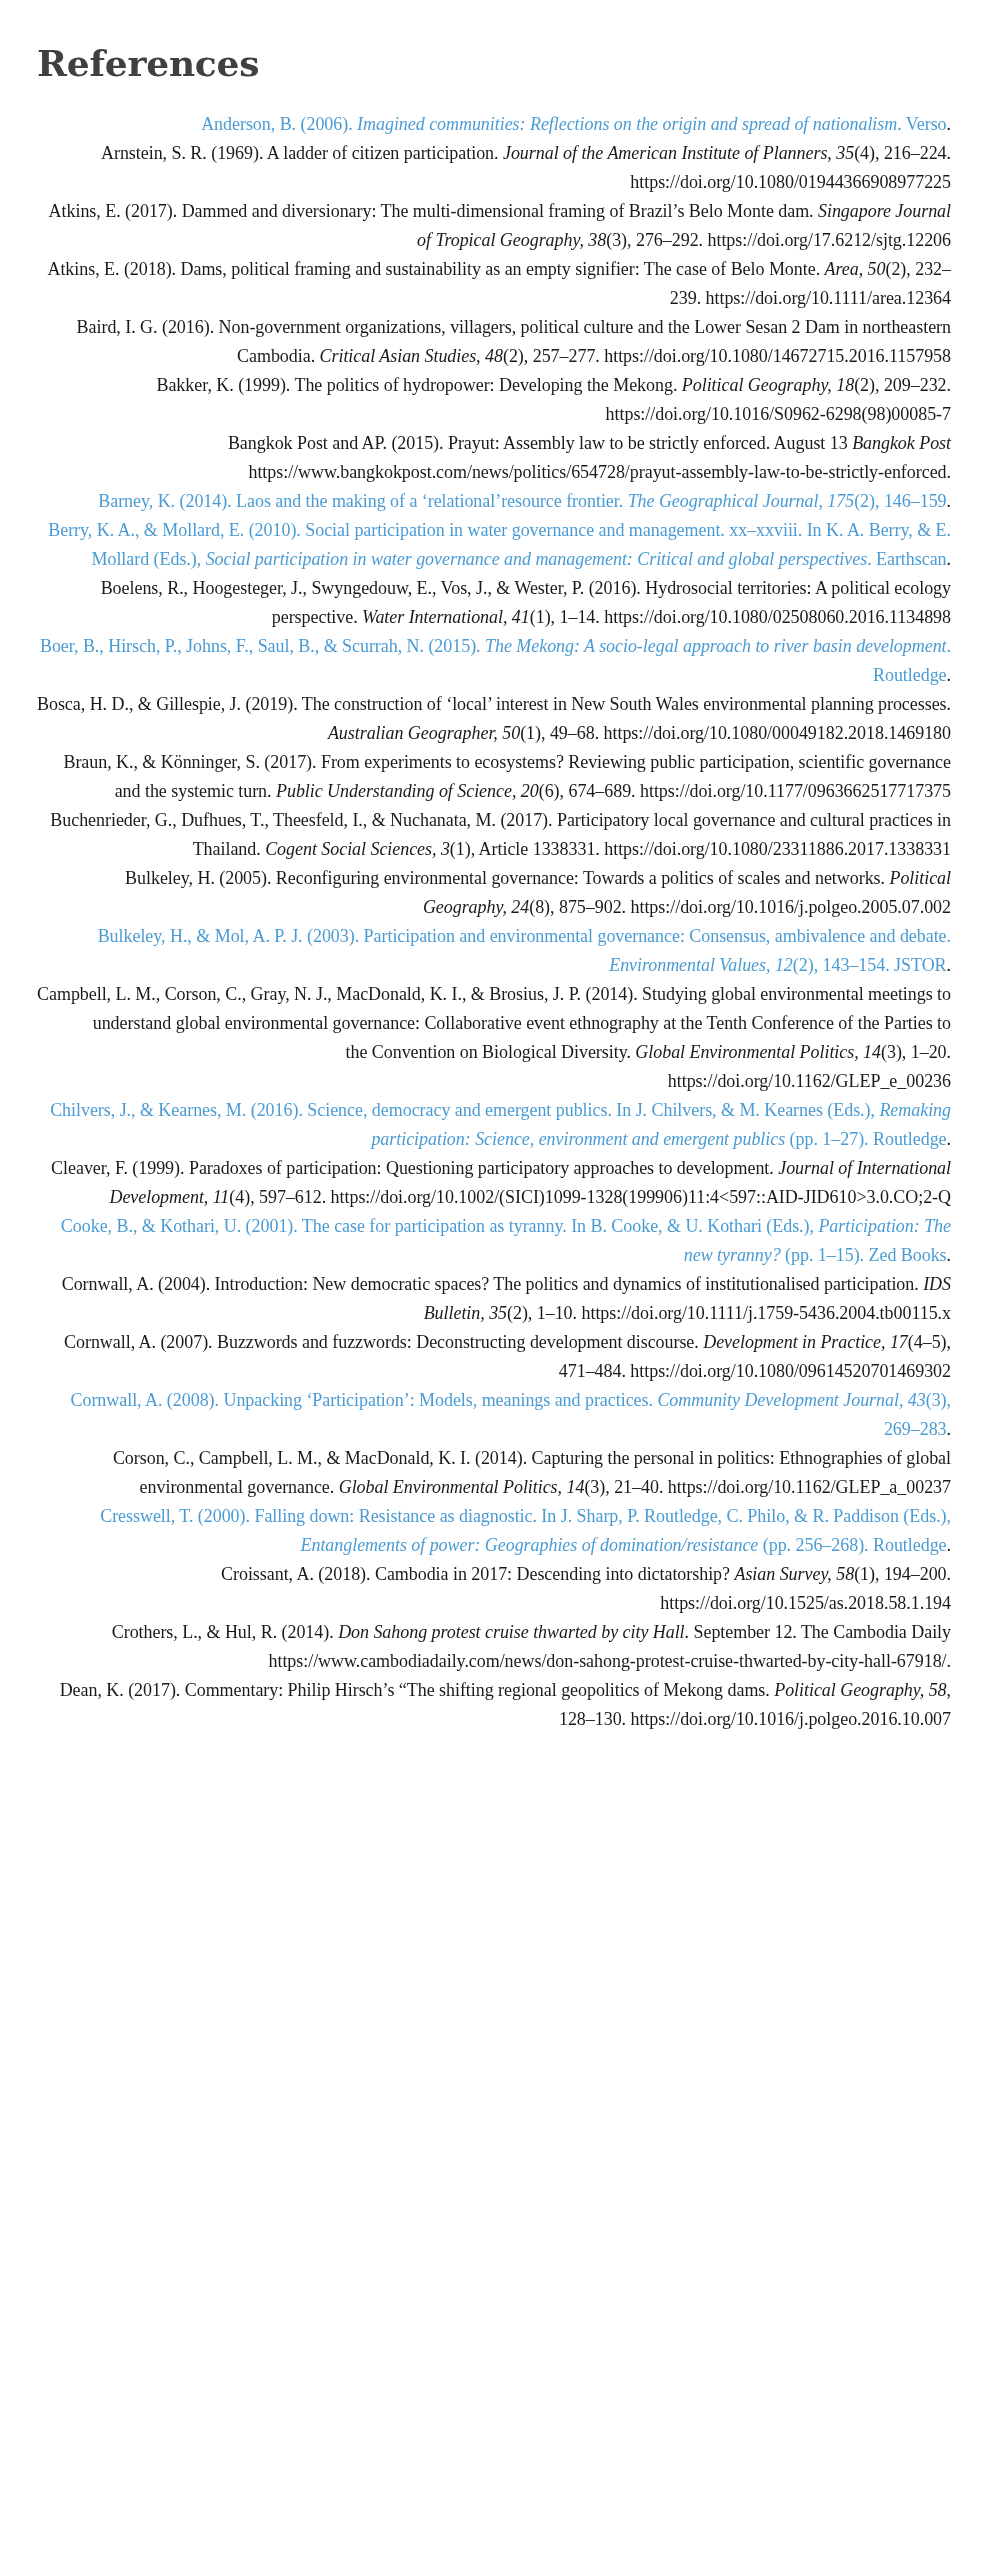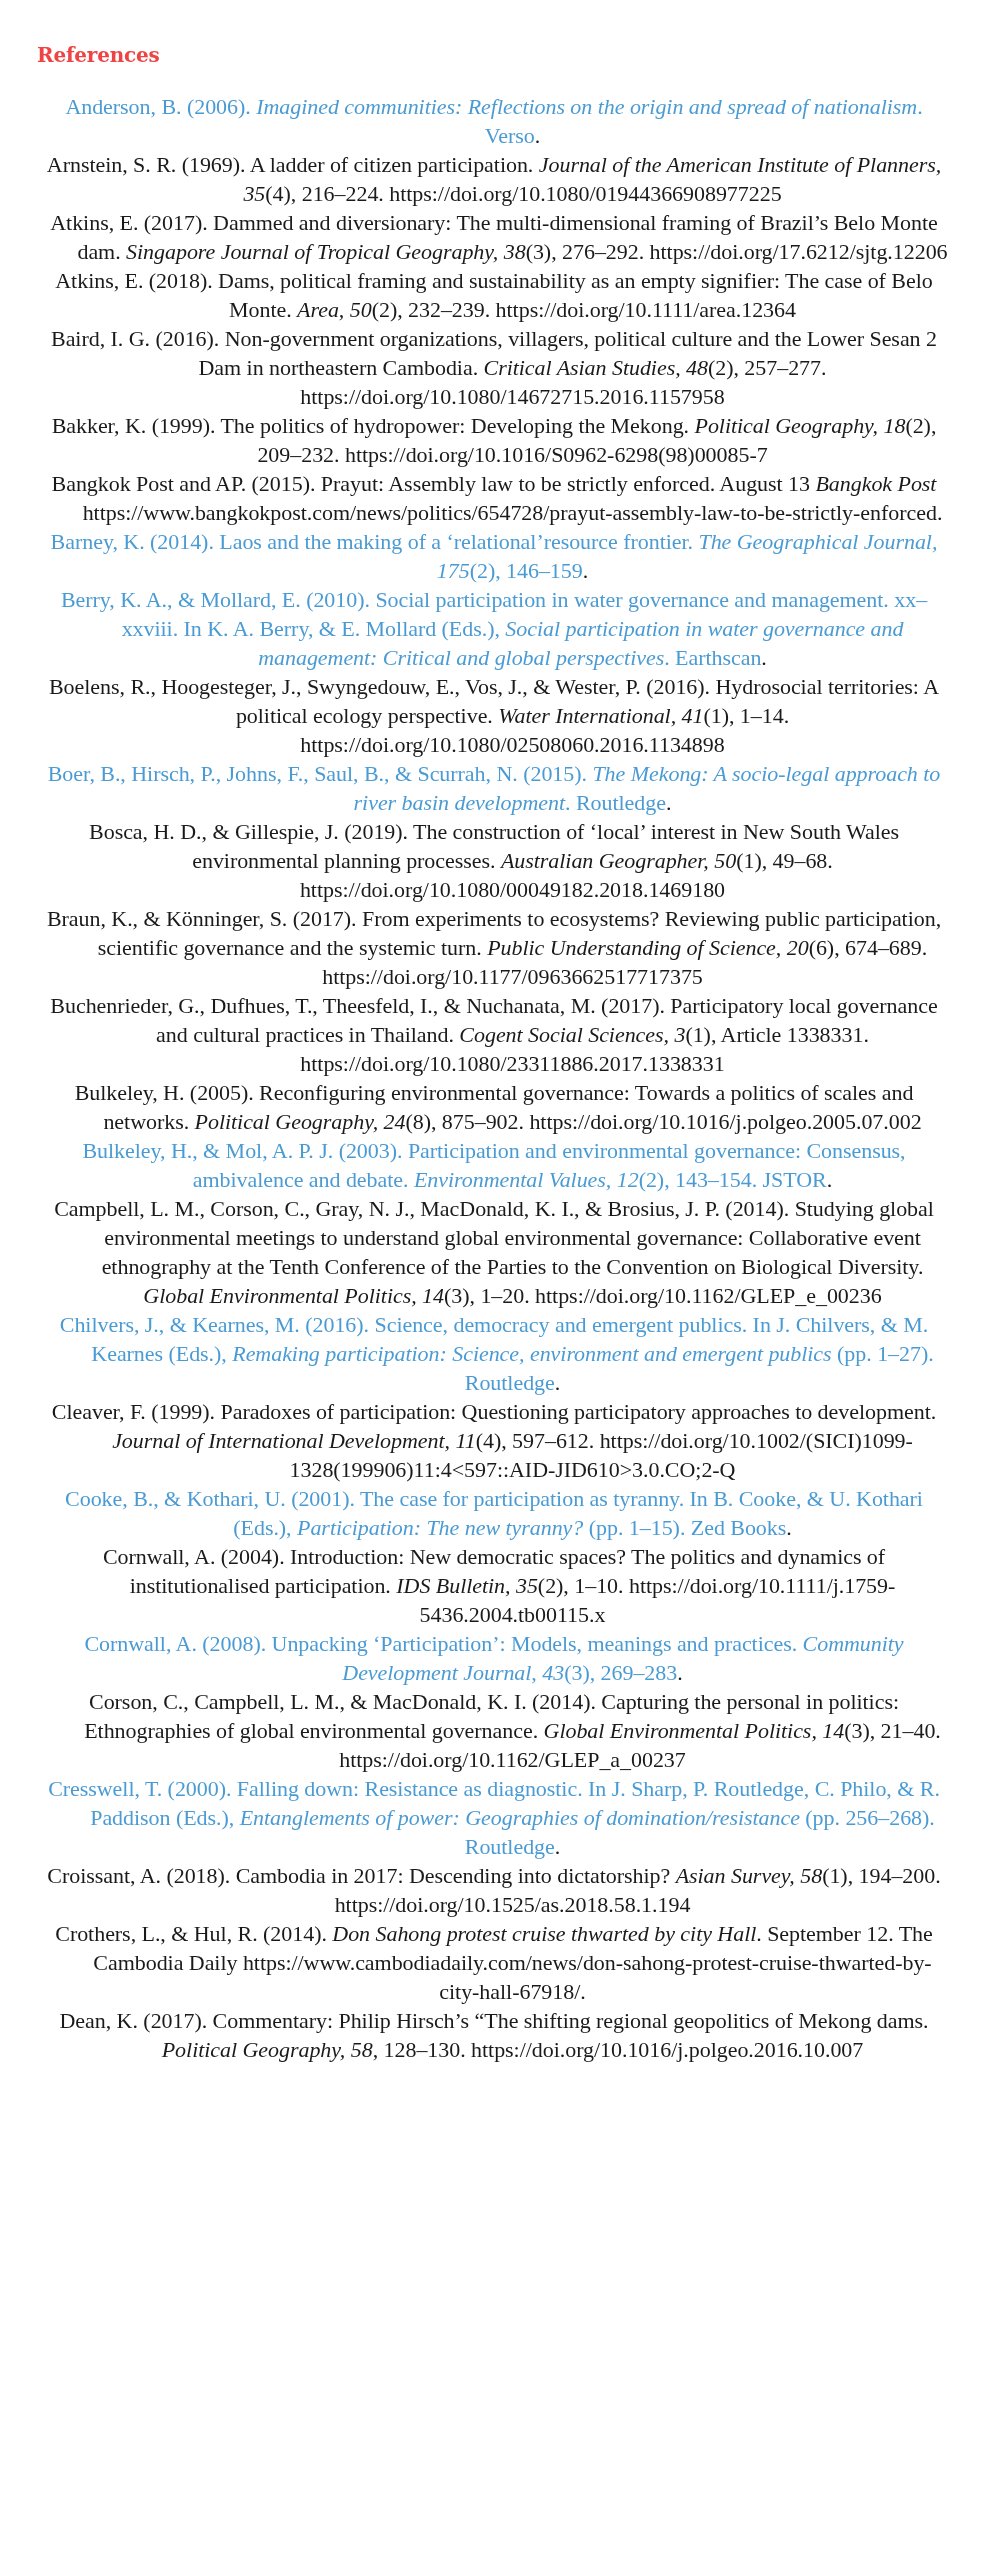--- a/index.html
+++ b/index.html
@@ -14,40 +14,40 @@
   .page {
     width: 990px;
     min-height: 2576px;
     box-sizing: border-box;
     padding: 44px 39px 18.6px 37px;
     background: #ffffff;
     position: relative;
   }
   h1.page-title {
     font-family: "DejaVu Serif", "Liberation Serif", serif;
-    font-size: 20px;
+    font-size: 36px;
     font-weight: bold;
-    color: #ef4444;
+    color: #404040;
     margin: 0 0 26px 0;
     letter-spacing: -0.2px;
     line-height: 1.1;
   }
   .ref-list {
     margin: 0;
     padding: 0;
     list-style: none;
   }
   .ref {
-    font-size: 22px;
+    font-size: 18px;
     line-height: 29px;
     color: #1a1a1a;
     padding-left: 37px;
     text-indent: -37px;
     margin: 0 0 0 0;
-    text-align: center;
+    text-align: right;
     word-break: normal;
     overflow-wrap: break-word;
     letter-spacing: -0.05px;
   }
   
   .ref.linked {
     color: #4a9bd4;
   }
   .ref i, .ref em {
     font-style: italic;
@@ -75,20 +75,21 @@
       <p class="ref"><span>Bosca, H. D., &amp; Gillespie, J. (2019). The construction of ‘local’ interest in New South Wales environmental planning processes. </span><i>Australian Geographer, 50</i><span>(1), 49–68. </span><span class="url">https://doi.org/10.1080/00049182.2018.1469180</span></p>
       <p class="ref"><span>Braun, K., &amp; Könninger, S. (2017). From experiments to ecosystems? Reviewing public participation, scientific governance and the systemic turn. </span><i>Public Understanding of Science, 20</i><span>(6), 674–689. </span><span class="url">https://doi.org/10.1177/0963662517717375</span></p>
       <p class="ref"><span>Buchenrieder, G., Dufhues, T., Theesfeld, I., &amp; Nuchanata, M. (2017). Participatory local governance and cultural practices in Thailand. </span><i>Cogent Social Sciences, 3</i><span>(1), Article 1338331. </span><span class="url">https://doi.org/10.1080/23311886.2017.1338331</span></p>
       <p class="ref"><span>Bulkeley, H. (2005). Reconfiguring environmental governance: Towards a politics of scales and networks. </span><i>Political Geography, 24</i><span>(8), 875–902. </span><span class="url">https://doi.org/10.1016/j.polgeo.2005.07.002</span></p>
       <p class="ref linked"><span>Bulkeley, H., &amp; Mol, A. P. J. (2003). Participation and environmental governance: Consensus, ambivalence and debate. </span><i>Environmental Values, 12</i><span>(2), 143–154. JSTOR</span><span class="dot">.</span></p>
       <p class="ref"><span>Campbell, L. M., Corson, C., Gray, N. J., MacDonald, K. I., &amp; Brosius, J. P. (2014). Studying global environmental meetings to understand global environmental governance: Collaborative event ethnography at the Tenth Conference of the Parties to the Convention on Biological Diversity. </span><i>Global Environmental Politics, 14</i><span>(3), 1–20. </span><span class="url">https://doi.org/10.1162/GLEP_e_00236</span></p>
       <p class="ref linked"><span>Chilvers, J., &amp; Kearnes, M. (2016). Science, democracy and emergent publics. In J. Chilvers, &amp; M. Kearnes (Eds.), </span><i>Remaking participation: Science, environment and emergent publics</i><span> (pp. 1–27). Routledge</span><span class="dot">.</span></p>
       <p class="ref"><span>Cleaver, F. (1999). Paradoxes of participation: Questioning participatory approaches to development. </span><i>Journal of International Development, 11</i><span>(4), 597–612. </span><span class="url">https://doi.org/10.1002/(SICI)1099-1328(199906)11:4&lt;597::AID-JID610&gt;3.0.CO;2-Q</span></p>
       <p class="ref linked"><span>Cooke, B., &amp; Kothari, U. (2001). The case for participation as tyranny. In B. Cooke, &amp; U. Kothari (Eds.), </span><i>Participation: The new tyranny?</i><span> (pp. 1–15). Zed Books</span><span class="dot">.</span></p>
       <p class="ref"><span>Cornwall, A. (2004). Introduction: New democratic spaces? The politics and dynamics of institutionalised participation. </span><i>IDS Bulletin, 35</i><span>(2), 1–10. </span><span class="url">https://doi.org/10.1111/j.1759-5436.2004.tb00115.x</span></p>
+      <p class="ref"><span>Cornwall, A. (2007). Buzzwords and fuzzwords: Deconstructing development discourse. </span><i>Development in Practice, 17</i><span>(4–5), 471–484. </span><span class="url">https://doi.org/10.1080/09614520701469302</span></p>
       <p class="ref linked"><span>Cornwall, A. (2008). Unpacking ‘Participation’: Models, meanings and practices. </span><i>Community Development Journal, 43</i><span>(3), 269–283</span><span class="dot">.</span></p>
       <p class="ref"><span>Corson, C., Campbell, L. M., &amp; MacDonald, K. I. (2014). Capturing the personal in politics: Ethnographies of global environmental governance. </span><i>Global Environmental Politics, 14</i><span>(3), 21–40. </span><span class="url">https://doi.org/10.1162/GLEP_a_00237</span></p>
       <p class="ref linked"><span>Cresswell, T. (2000). Falling down: Resistance as diagnostic. In J. Sharp, P. Routledge, C. Philo, &amp; R. Paddison (Eds.), </span><i>Entanglements of power: Geographies of domination/resistance</i><span> (pp. 256–268). Routledge</span><span class="dot">.</span></p>
       <p class="ref"><span>Croissant, A. (2018). Cambodia in 2017: Descending into dictatorship? </span><i>Asian Survey, 58</i><span>(1), 194–200. </span><span class="url">https://doi.org/10.1525/as.2018.58.1.194</span></p>
       <p class="ref"><span>Crothers, L., &amp; Hul, R. (2014). </span><i>Don Sahong protest cruise thwarted by city Hall</i><span>. September 12. The Cambodia Daily </span><span class="url">https://www.cambodiadaily.com/news/don-sahong-protest-cruise-thwarted-by-city-hall-67918/</span><span class="dot">.</span></p>
       <p class="ref"><span>Dean, K. (2017). Commentary: Philip Hirsch’s “The shifting regional geopolitics of Mekong dams. </span><i>Political Geography, 58</i><span>, 128–130. </span><span class="url">https://doi.org/10.1016/j.polgeo.2016.10.007</span></p>
     </div>
 </div>
 
 

